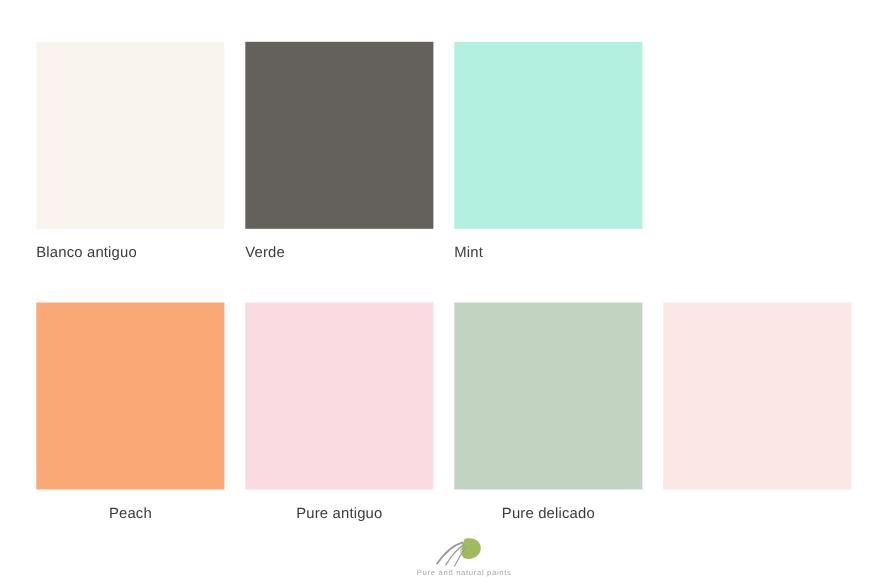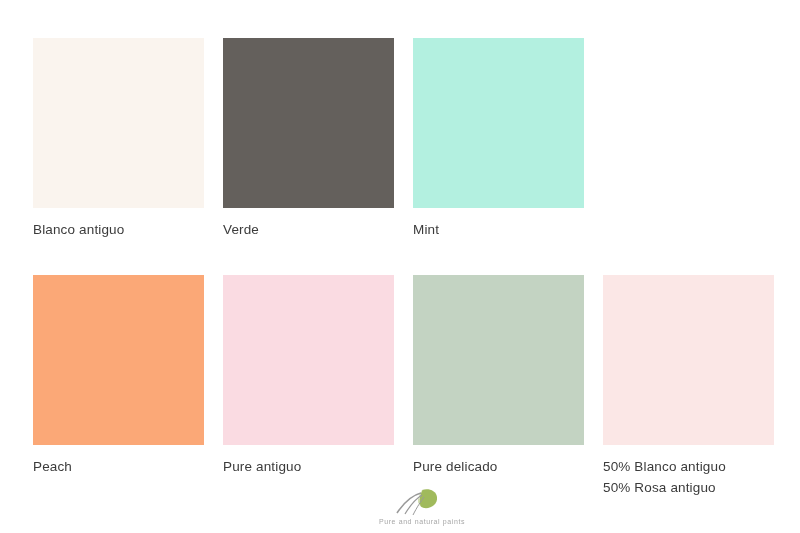--- a/index.html
+++ b/index.html
@@ -25,20 +25,21 @@
     left: 33px;
     top: 38px;
     width: 722px;
   }
   .swatch-row {
     display: flex;
     gap: 19px;
   }
   .swatch-row.row-2 {
     margin-top: 35px;
+    text-align: center;
   }
   .swatch-cell {
     width: 171px;
   }
   .swatch-chip {
     width: 171px;
     height: 170px;
     display: block;
   }
   .swatch-label {
@@ -135,24 +136,20 @@
 
       <div class="swatch-cell">
         <span class="swatch-chip" style="background:#c3d3c2"></span>
         <div class="swatch-label">
           <span>Pure delicado</span>
         </div>
       </div>
 
       <div class="swatch-cell">
         <span class="swatch-chip" style="background:#fbe7e6"></span>
-        <div class="swatch-label">
-          <span>50% Blanco antiguo</span>
-          <span class="line2">50% Rosa antiguo</span>
-        </div>
       </div>
 
     </div>
 
   </div>
 
   <div class="logo">
     <svg class="logo-mark" viewBox="0 0 62 30" xmlns="http://www.w3.org/2000/svg">
       <path d="M31 3 C37 1 45 3 46 10 C47 17 40 22 33 21 C27 20 25 13 31 3 Z" fill="#8fae3f" opacity="0.85"></path>
       <path d="M31 3 C28 9 27 16 30 21" stroke="#ffffff" stroke-width="1" fill="none" opacity="0.7"></path>

